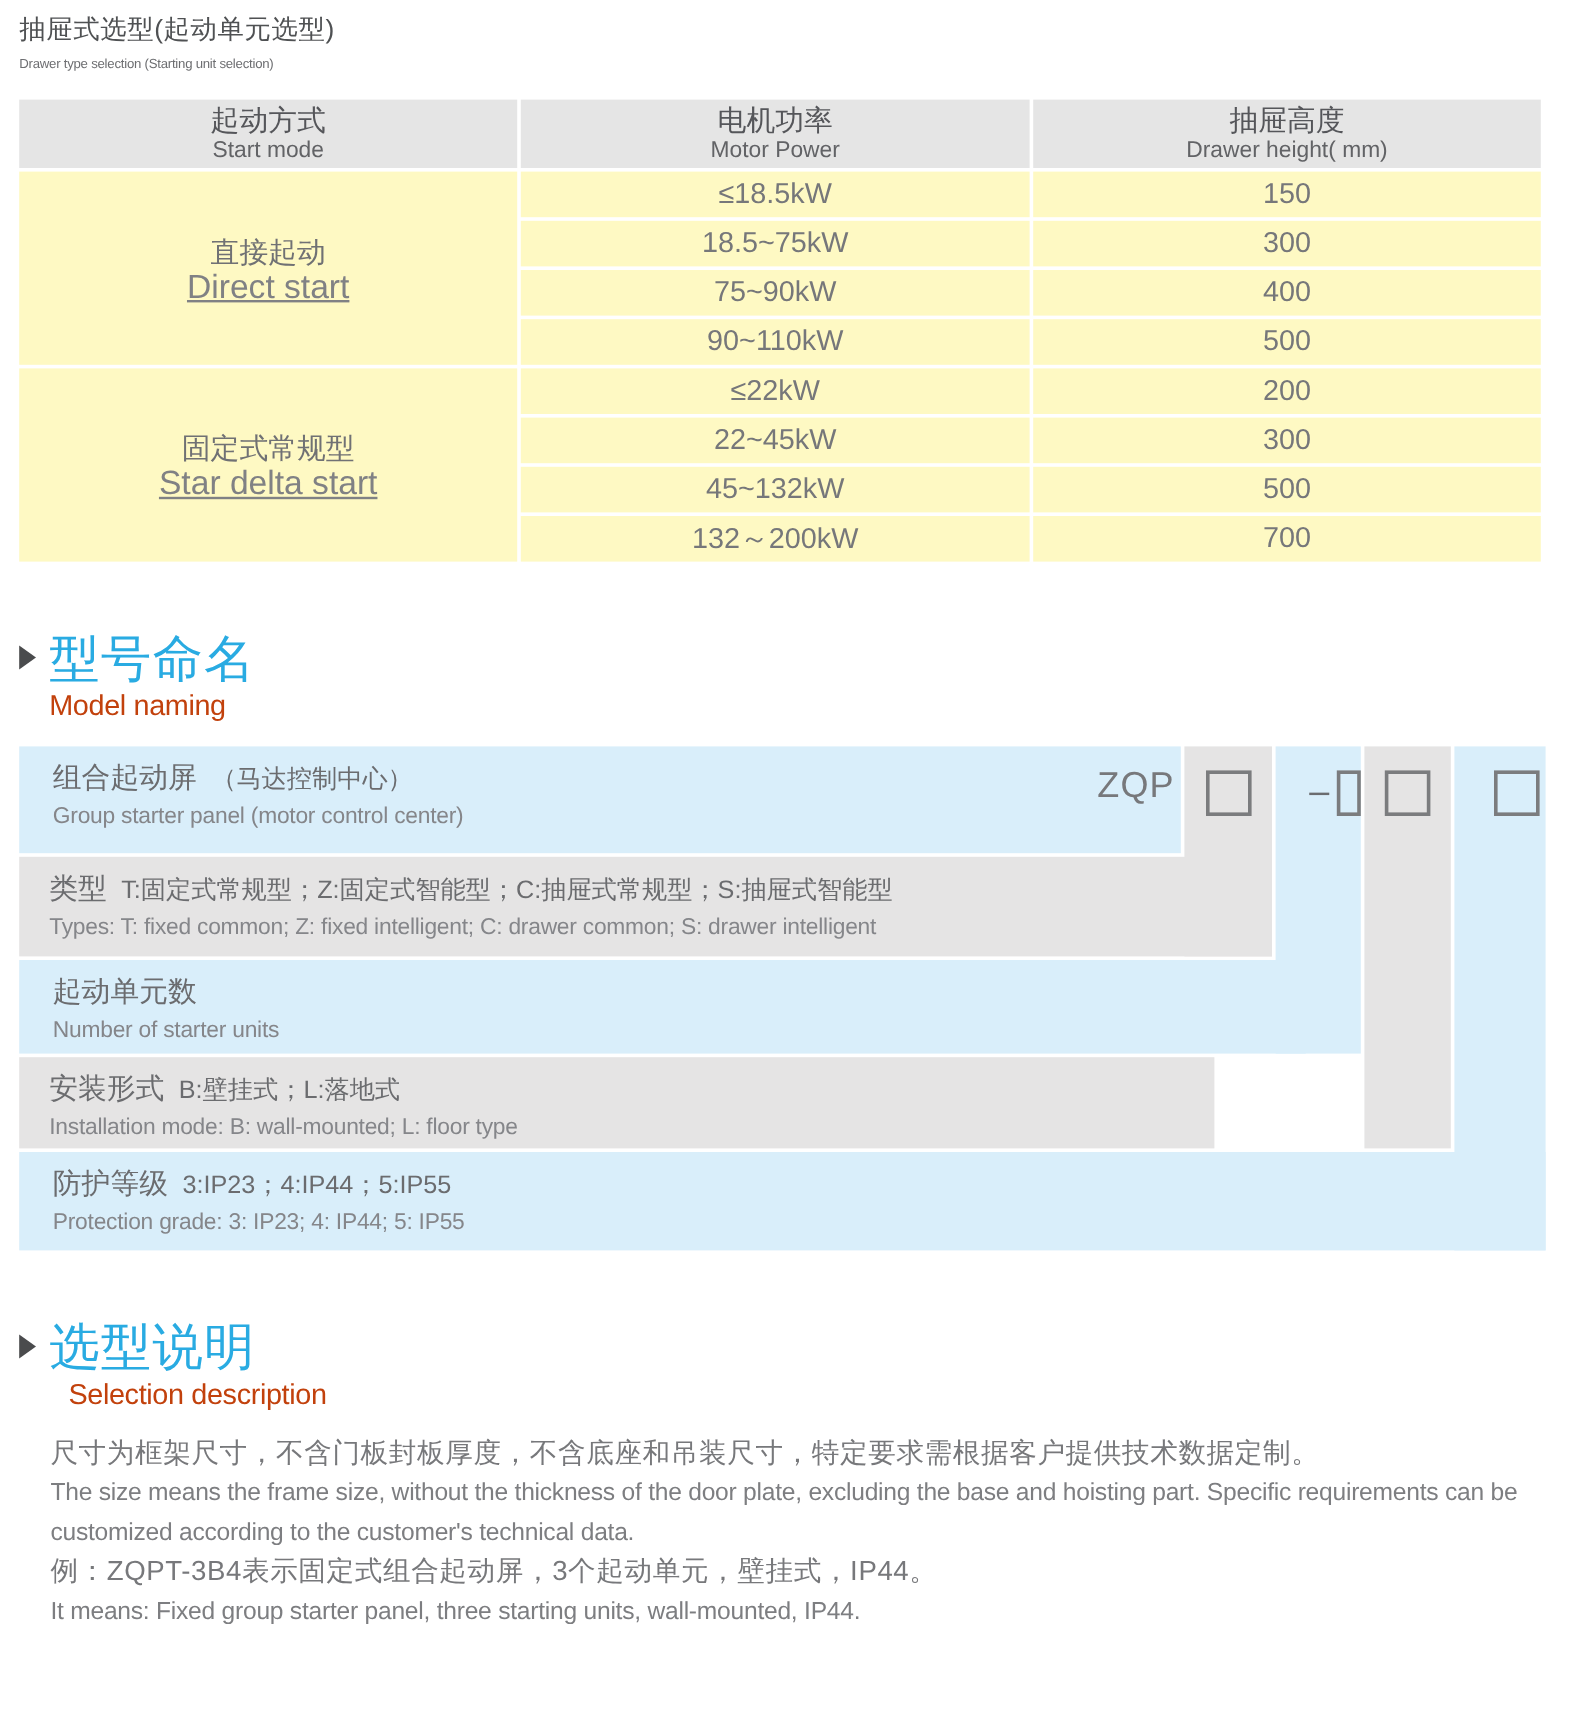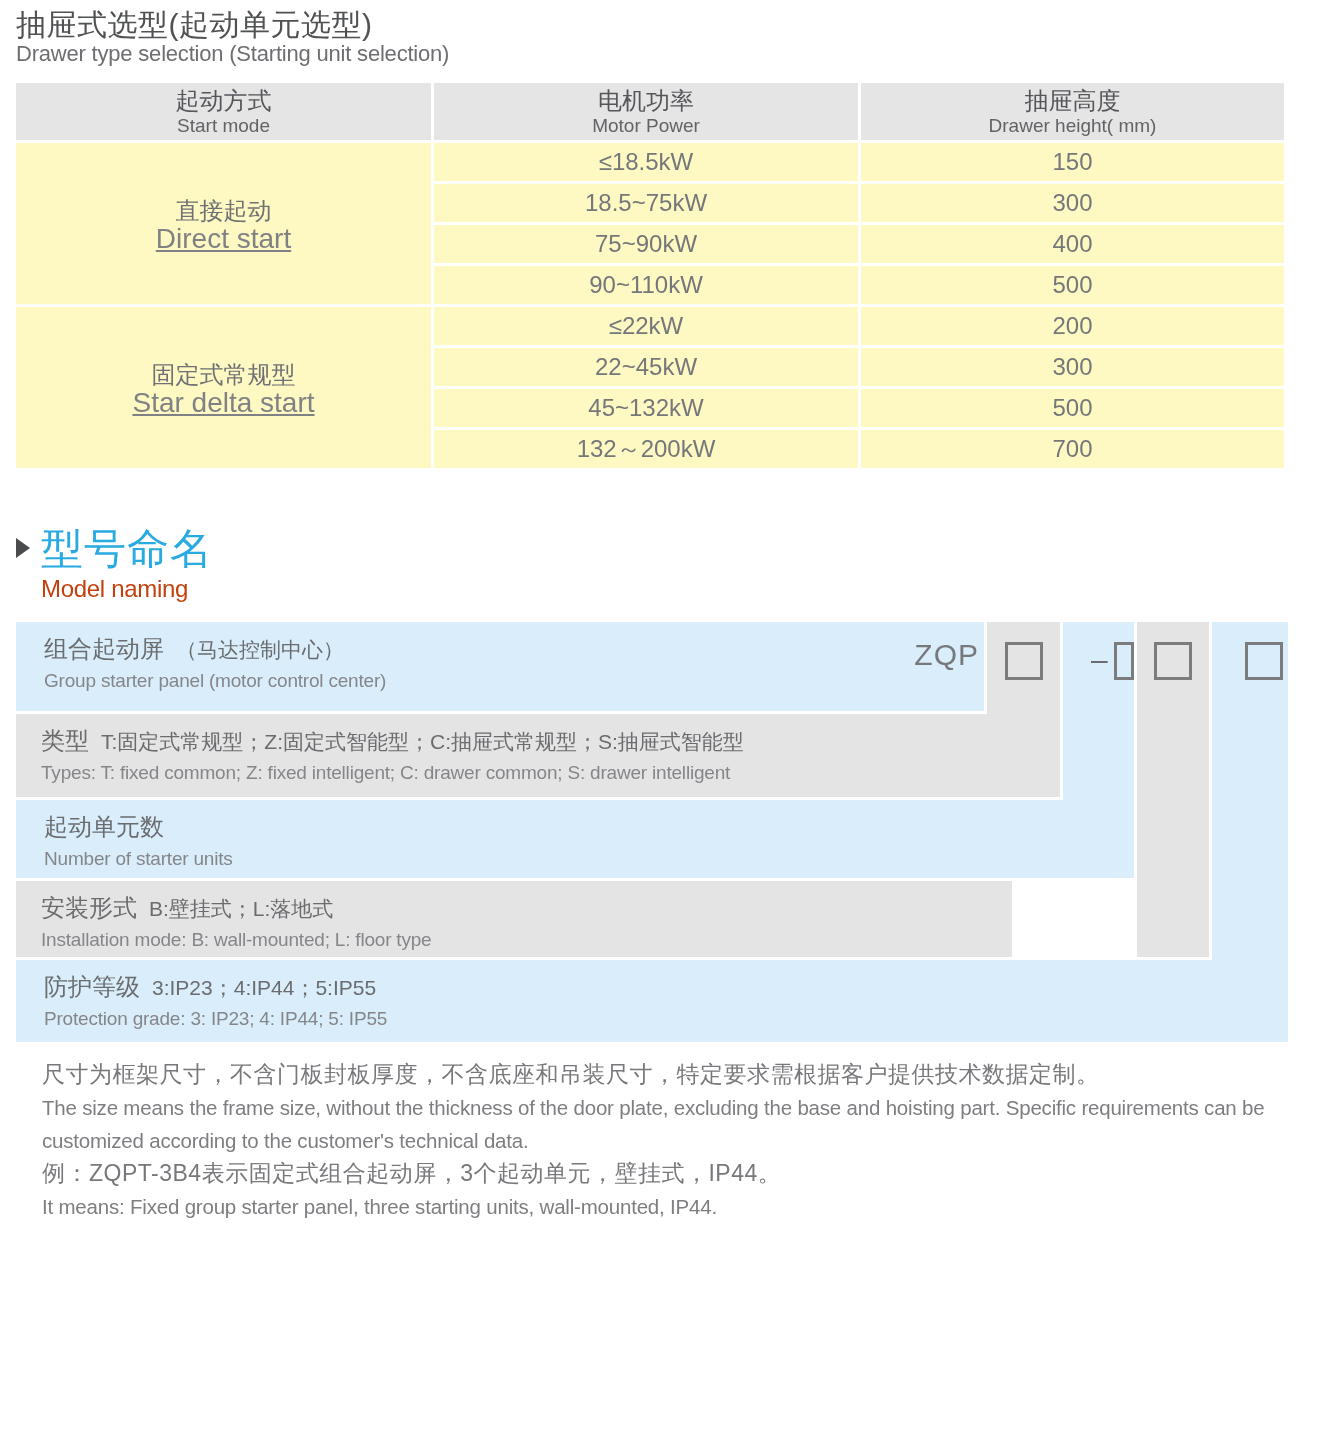--- a/index.html
+++ b/index.html
@@ -6,22 +6,22 @@
   body{
     width:1322px;height:1436px;
     font-family:"Liberation Sans","DejaVu Sans",sans-serif;
     color:#77787b;
     -webkit-font-smoothing:antialiased;
     overflow:hidden;
   }
   .content{padding:10px 0 0 16px;}
 
   
-  .doc-title-zh{font-size:30px;color:#4f5153;line-height:30px;letter-spacing:.5px;}
-  .doc-title-en{font-size:22px;color:#6d6e71;line-height:22px;margin-top:3px;letter-spacing:-0.2px;}
+  .doc-title-zh{font-size:22px;color:#4f5153;line-height:30px;letter-spacing:.5px;}
+  .doc-title-en{font-size:11px;color:#6d6e71;line-height:22px;margin-top:3px;letter-spacing:-0.2px;}
 
   
   .sel-table{
     margin-top:18px;
     display:grid;
     grid-template-columns:415px 424px 423px;
     grid-template-rows:57px repeat(8,38px);
     gap:3px;
     width:1268px;
   }
@@ -171,20 +171,27 @@
 
     <div class="band b-blue" style="top:338px;width:1272px;height:82px">
       <div class="band-zh">
         <span class="band-label">防护等级</span>
         <span class="band-desc">3:IP23；4:IP44；5:IP55</span>
       </div>
       <div class="band-en">Protection grade: 3: IP23; 4: IP44; 5: IP55</div>
     </div>
   </div>
 
+  <div class="section-heading" style="margin-top:58px">
+    <div class="tri"></div>
+    <div class="sh-text">
+      <div class="sh-zh">选型说明</div>
+      <div class="sh-en indent">Selection description</div>
+    </div>
+  </div>
 
   <div class="paragraphs">
     <div class="para-zh">尺寸为框架尺寸，不含门板封板厚度，不含底座和吊装尺寸，特定要求需根据客户提供技术数据定制。</div>
     <div class="para-en">The size means the frame size, without the thickness of the door plate, excluding the base and hoisting part. Specific requirements can be customized according to the customer's technical data.</div>
     <div class="para-zh">例：ZQPT-3B4表示固定式组合起动屏，3个起动单元，壁挂式，IP44。</div>
     <div class="para-en">It means: Fixed group starter panel, three starting units, wall-mounted, IP44.</div>
   </div>
 
 </div>
 

